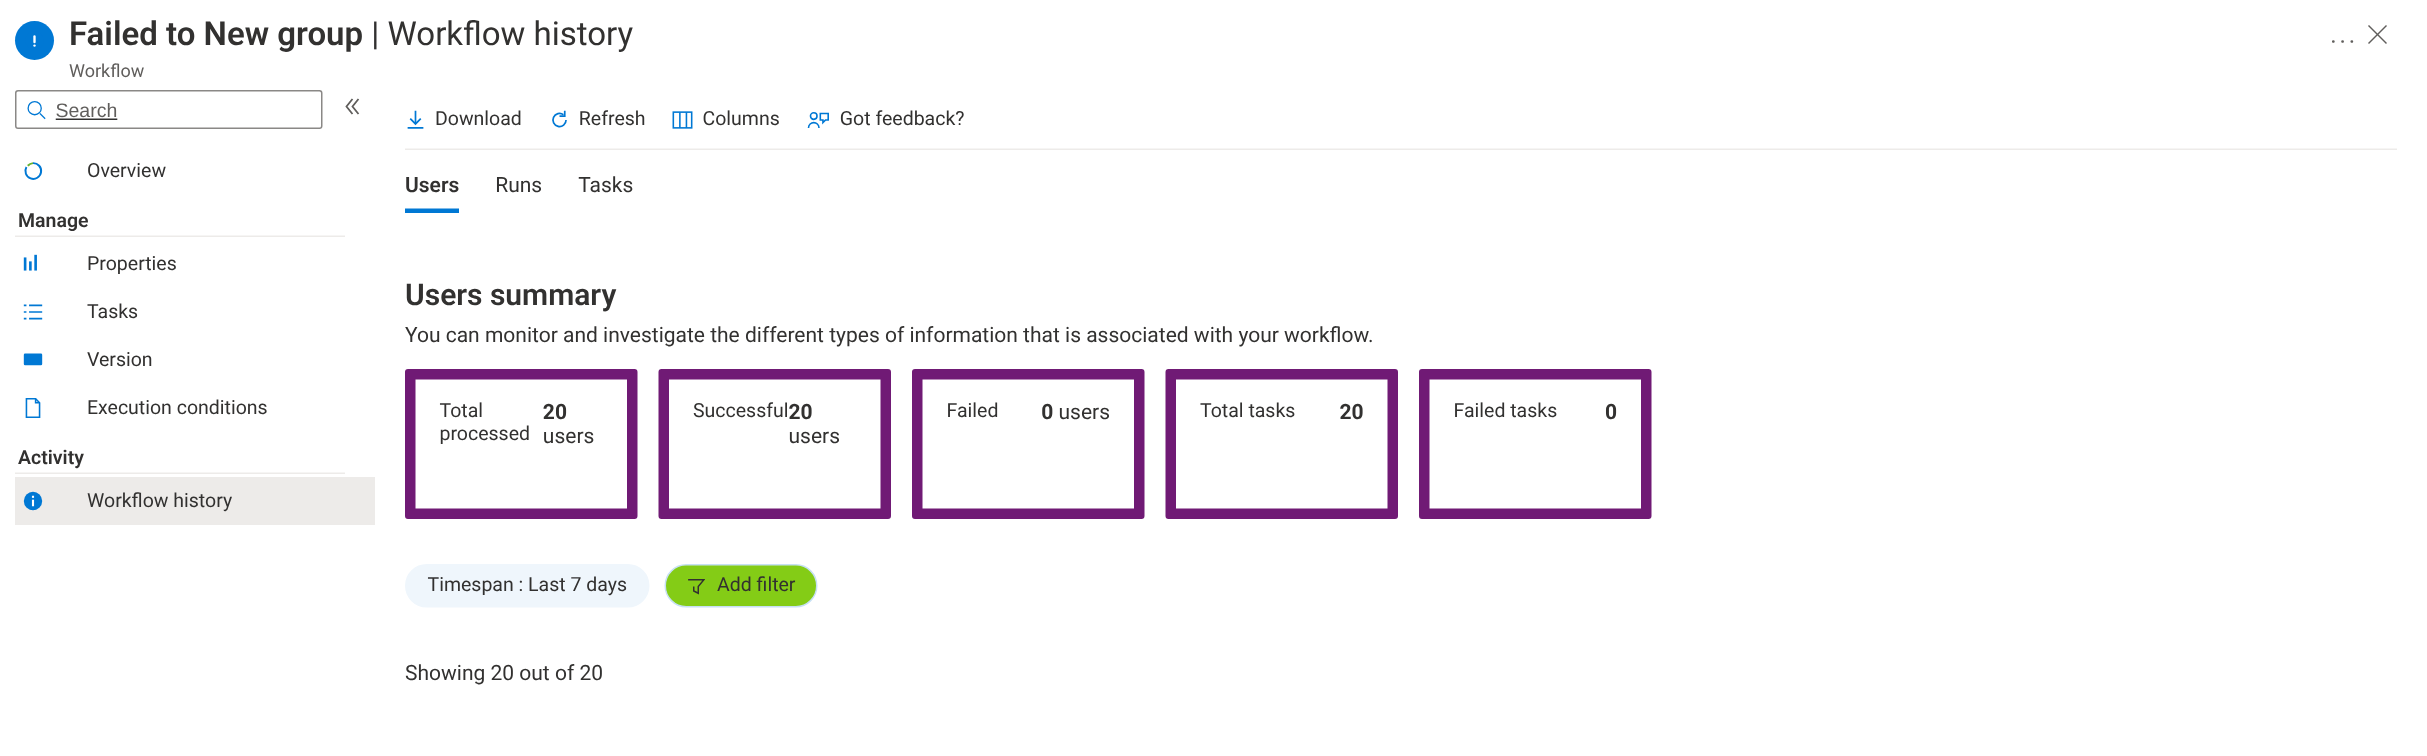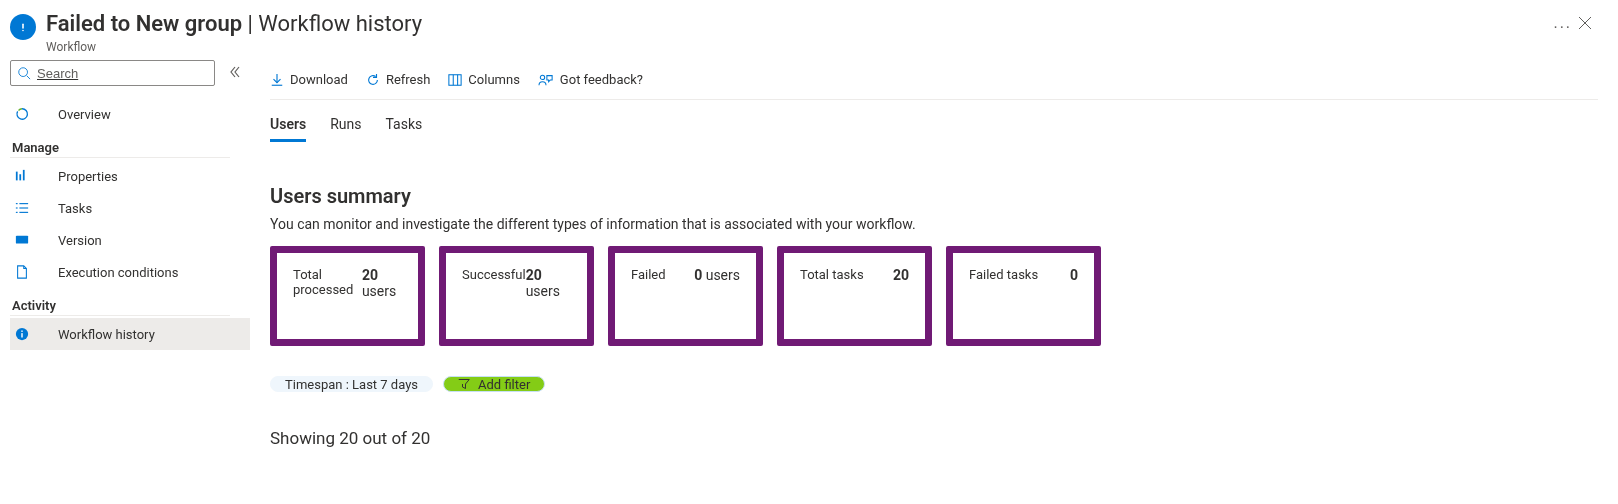--- a/index.html
+++ b/index.html
@@ -202,36 +202,36 @@
 
   .filters {
     display:flex; align-items:center;
     gap:10px;
     margin-top: 30px;
   }
   .pill {
     background:#eff6fc;
     border:1px solid #eff6fc;
     border-radius: 16px;
-    height: 16px;
+    height: 29px;
     padding: 0 14px;
     display:flex; align-items:center;
     font-size: 13px;
     cursor:pointer;
   }
   .pill.outline {
     background:#84cc16;
     border:1px solid #c7e0f4;
     gap:8px;
   }
   .pill svg { color:#323130; }
 
   .showing {
     margin-top: 36px;
-    font-size: 17px;
+    font-size: 14px;
   }
 </style>
 </head>
 <body>
 
 <div class="header">
   <div class="header-icon">
     <svg width="14" height="14" viewBox="0 0 16 16" fill="none">
       <circle cx="8" cy="8" r="7" fill="#0078d4"></circle>
       <rect x="7.1" y="4" width="1.8" height="6" rx="0.9" fill="#fff"></rect>

